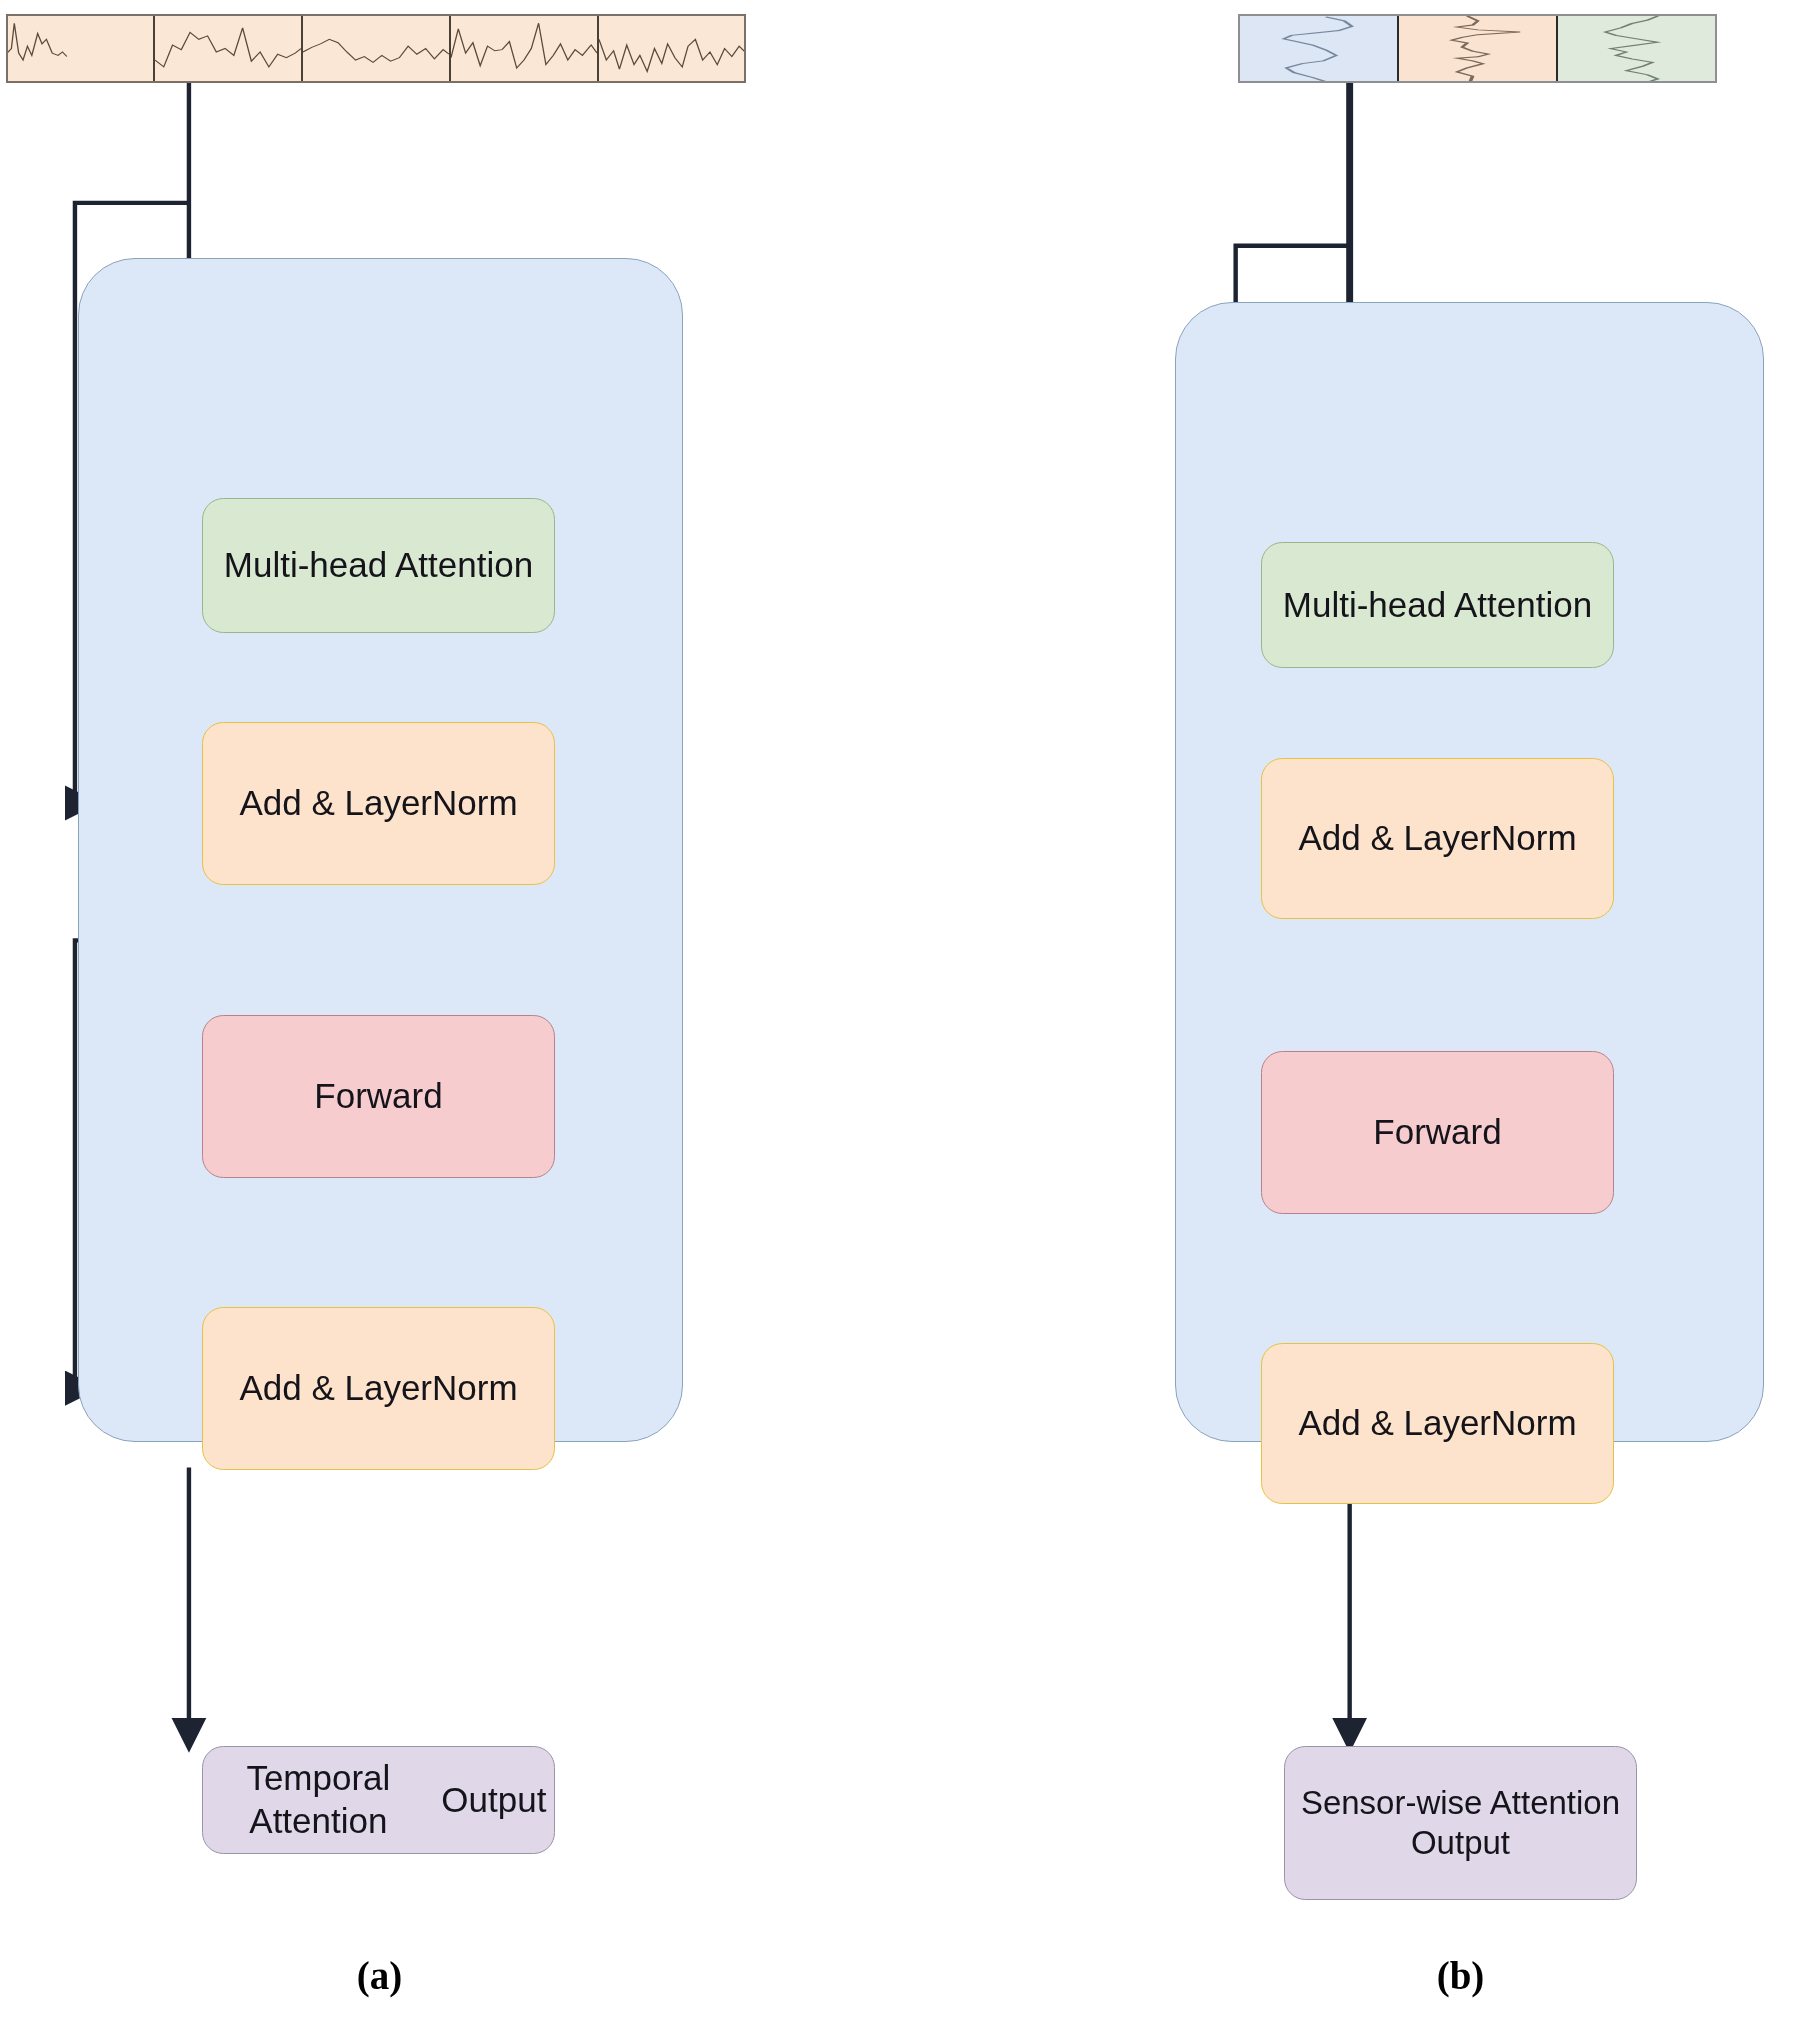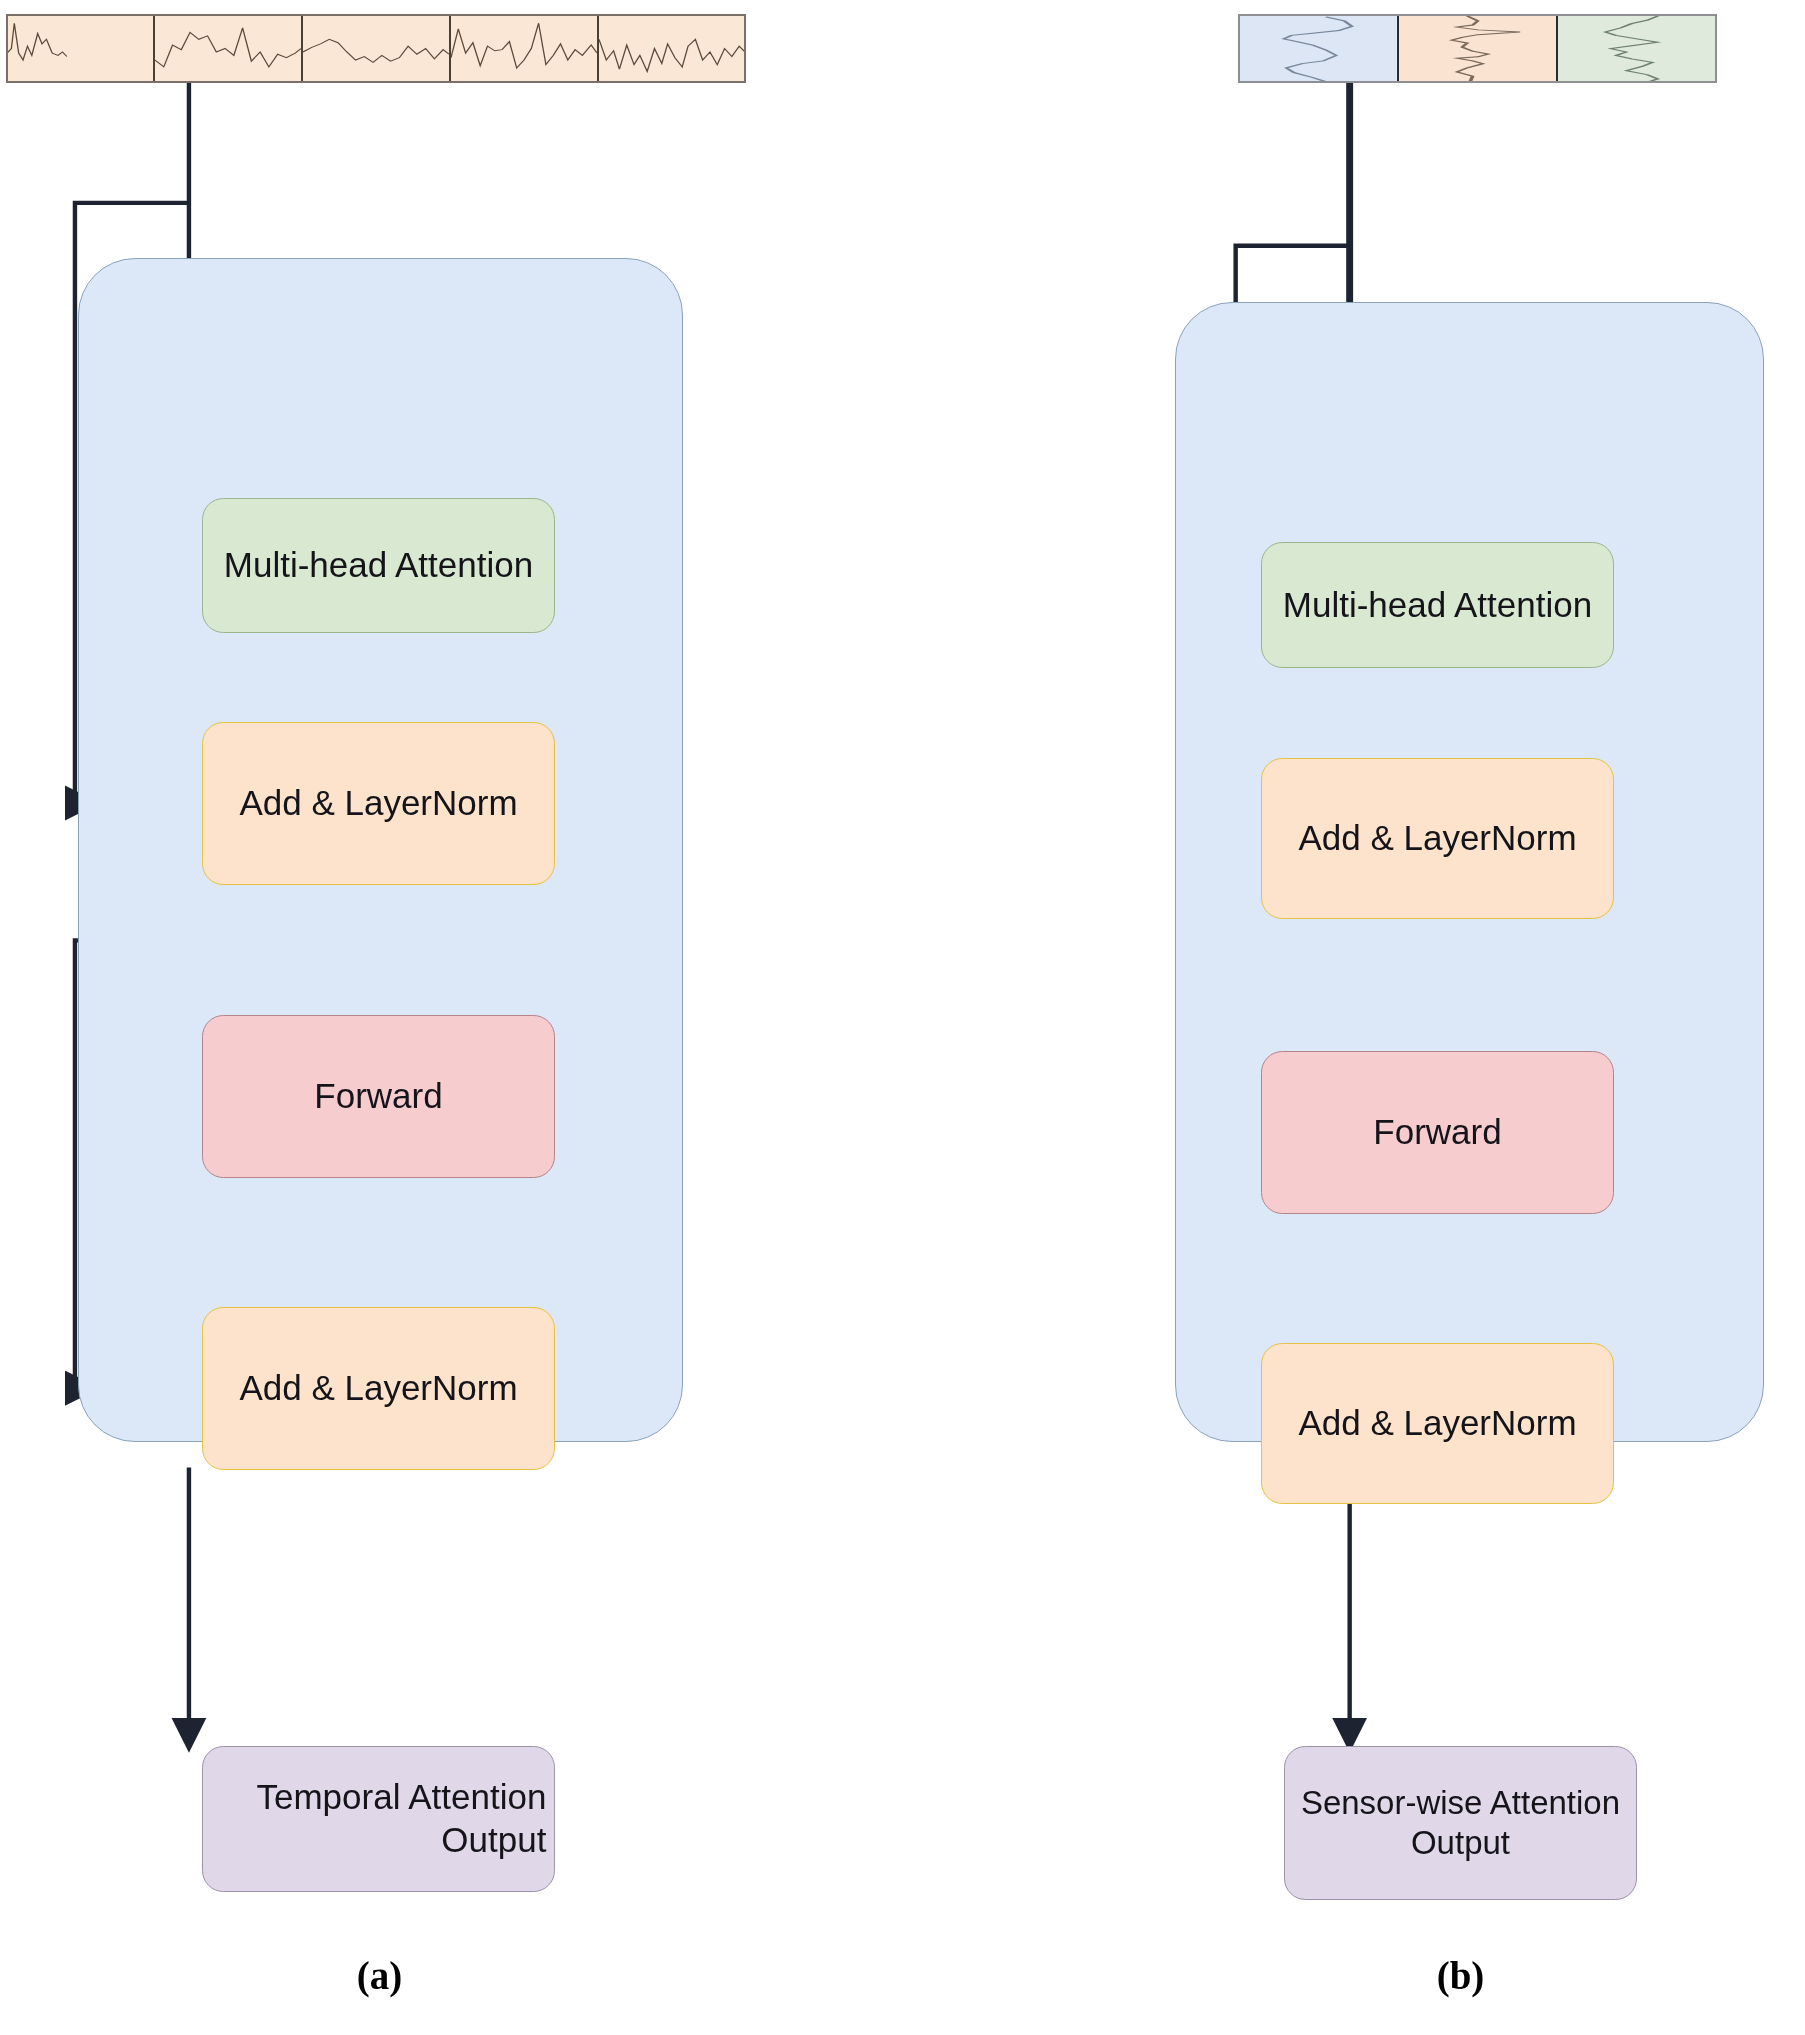--- a/index.html
+++ b/index.html
@@ -139,21 +139,21 @@
   </div>
 
   <div class="node n-fw" style="left:202px;top:1015px;width:353px;height:163px;">
     <span>Forward</span>
   </div>
 
   <div class="node n-ln" style="left:202px;top:1307px;width:353px;height:163px;">
     <span>Add &amp; LayerNorm</span>
   </div>
 
-  <div class="node n-out" style="left:202px;top:1746px;width:353px;height:146px;flex-direction:column;align-items:flex-end;">
+  <div class="node n-out" style="left:202px;top:1746px;width:353px;height:108px;">
     <span>Temporal Attention</span>
     <span>Output</span>
   </div>
 
   <div class="caption" style="left:285px;top:1953px;width:189px;">(a)</div>
 
   <div class="container-box" style="left:1175px;top:302px;width:589px;height:1140px;"></div>
 
   <div class="strip" style="left:1238px;top:14px;width:479px;height:69px;">
     <div class="seg" style="background:#dce6f5;border-left-color:#5a6470;border-right-color:#2b2b2b;">

